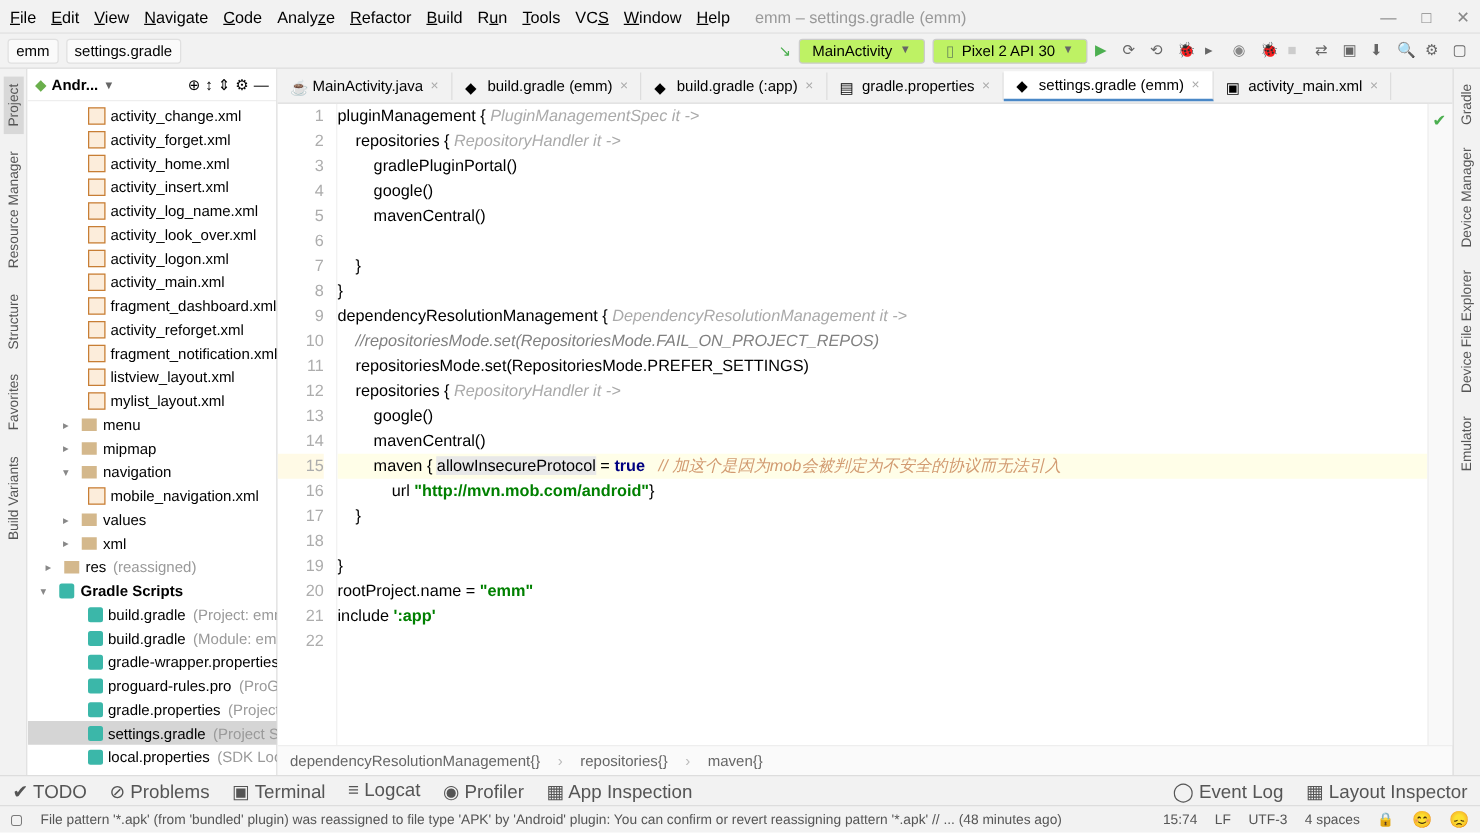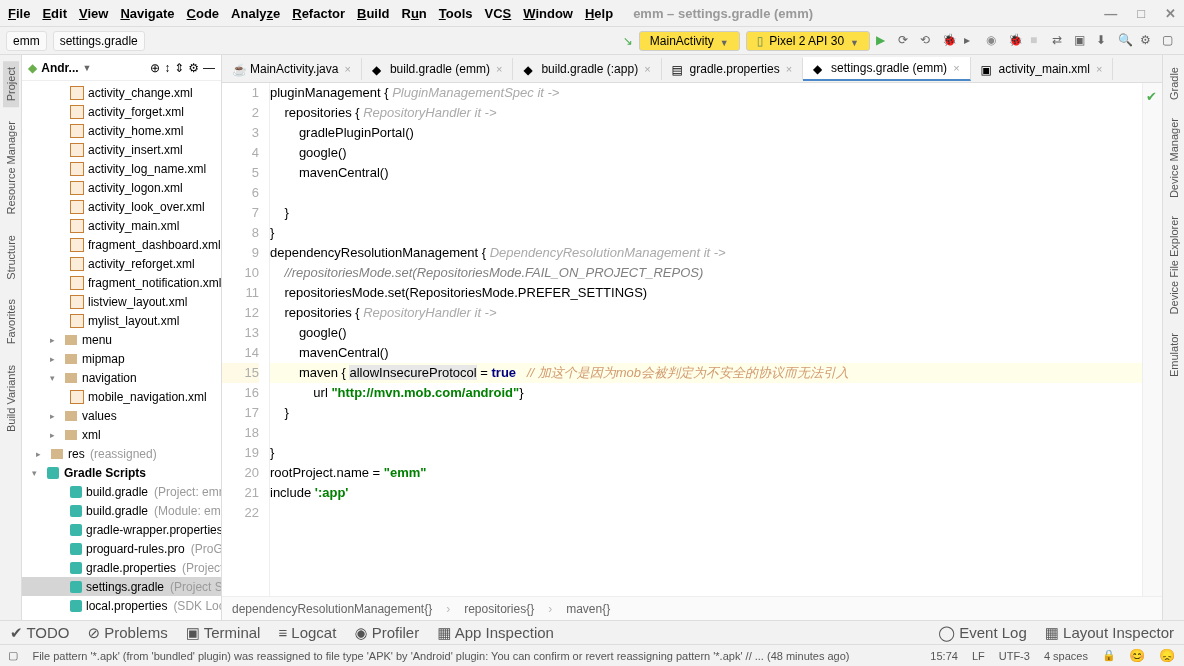--- a/index.html
+++ b/index.html
@@ -1,27 +1,27 @@
 <!DOCTYPE html>
 <html><head>
 <meta charset="utf-8">
 <style>
 * { margin: 0; padding: 0; box-sizing: border-box; font-family: -apple-system, 'Segoe UI', sans-serif; }
 body { width: 1184px; height: 666px; background: #f5f5f5; display: flex; flex-direction: column; overflow: hidden; }
 
-.menubar { height: 27px; display: flex; align-items: center; background: #f2f2f2; border-bottom: 1px solid #ddd; padding: 0 8px; gap: 12px; font-size: 13px; font-weight: bold; }
+.menubar { height: 27px; display: flex; align-items: center; background: #f2f2f2; border-bottom: 1px solid #ddd; padding: 0 8px; gap: 12px; font-size: 13px; }
 .menubar .menu-item { cursor: pointer; }
 .menubar .menu-item u { text-decoration: underline; }
 .menubar .title { color: #999; margin-left: 8px; }
 .menubar .win-controls { margin-left: auto; display: flex; gap: 20px; color: #888; }
 
 .toolbar { height: 28px; display: flex; align-items: center; background: #f2f2f2; border-bottom: 1px solid #ddd; padding: 0 6px; gap: 6px; font-size: 12px; }
 .breadcrumb-item { padding: 2px 6px; background: #fafafa; border: 1px solid #e0e0e0; border-radius: 3px; }
 .tb-right { margin-left: auto; display: flex; align-items: center; gap: 6px; }
-.run-config { padding: 2px 10px; border: 1px solid #ccc; background: #fde047; border-radius: 3px; display: flex; align-items: flex-end; gap: 6px; }
+.run-config { padding: 2px 10px; border: 1px solid #ccc; background: #bef264; border-radius: 3px; display: flex; align-items: flex-start; gap: 6px; }
 .chev { font-size: 9px; color: #666; }
 .run-icons { display: flex; gap: 6px; align-items: center; }
 .run-icons svg, .run-icons span { width: 16px; height: 16px; }
 .play { color: #4CAF50; }
 .gear { color: #666; }
 .bug { color: #59A869; }
 .profiler-ico { color: #888; }
 .square { color: #ccc; }
 
 .main-area { flex: 1; display: flex; overflow: hidden; }
@@ -176,25 +176,25 @@
         <div class="tree-node">
           <span class="fico xml-ico"></span>
           <span>activity_insert.xml</span>
         </div>
         <div class="tree-node">
           <span class="fico xml-ico"></span>
           <span>activity_log_name.xml</span>
         </div>
         <div class="tree-node">
           <span class="fico xml-ico"></span>
+          <span>activity_look_over.xml</span>
+        </div>
+        <div class="tree-node">
+          <span class="fico xml-ico"></span>
           <span>activity_logon.xml</span>
-        </div>
-        <div class="tree-node">
-          <span class="fico xml-ico"></span>
-          <span>activity_look_over.xml</span>
         </div>
         <div class="tree-node">
           <span class="fico xml-ico"></span>
           <span>activity_main.xml</span>
         </div>
         <div class="tree-node">
           <span class="fico xml-ico"></span>
           <span>fragment_dashboard.xml</span>
         </div>
         <div class="tree-node">

